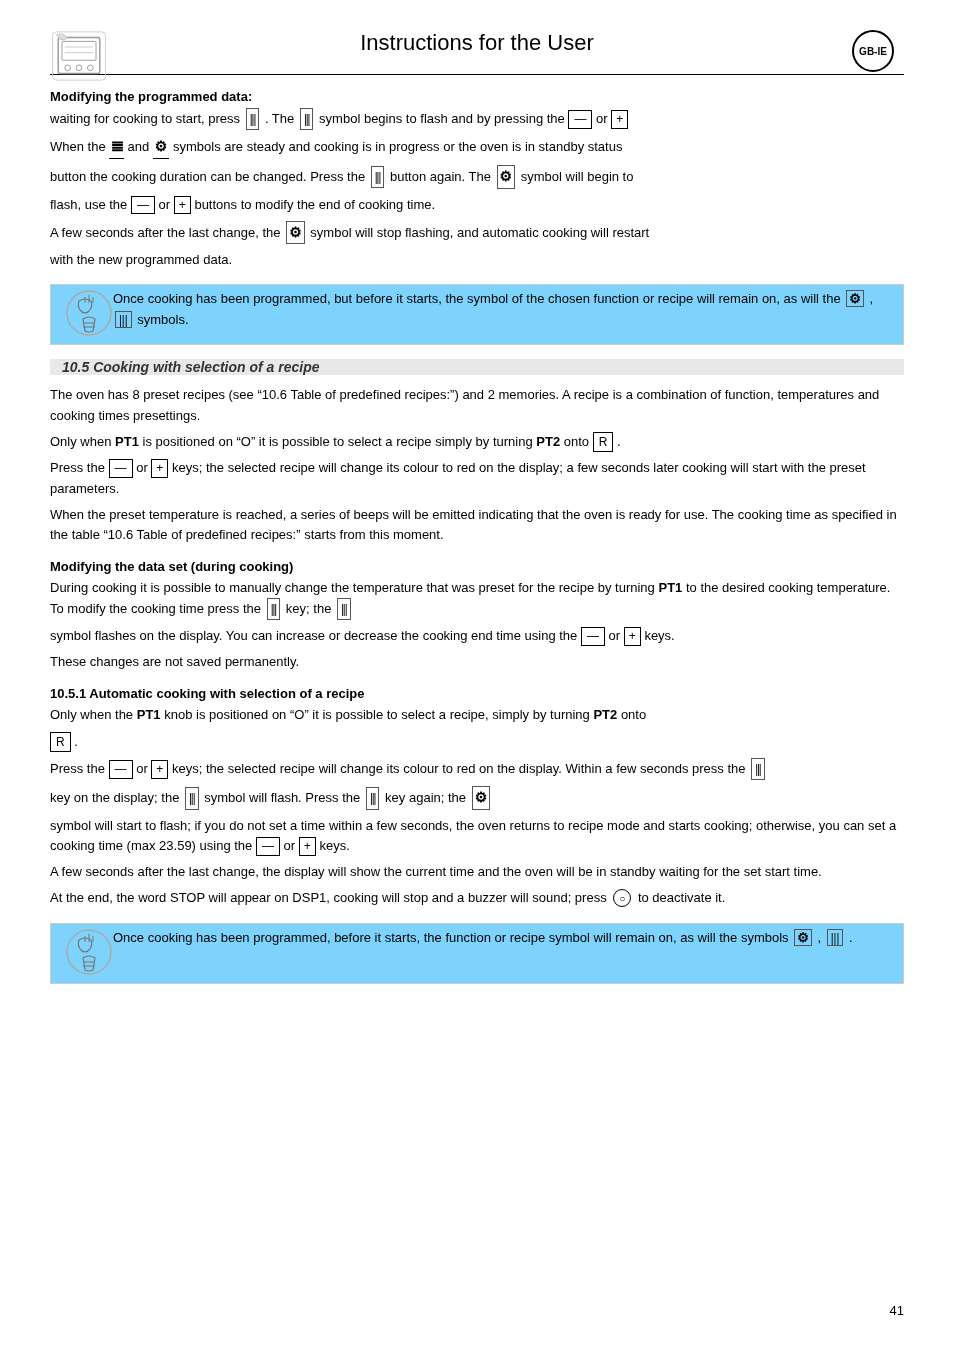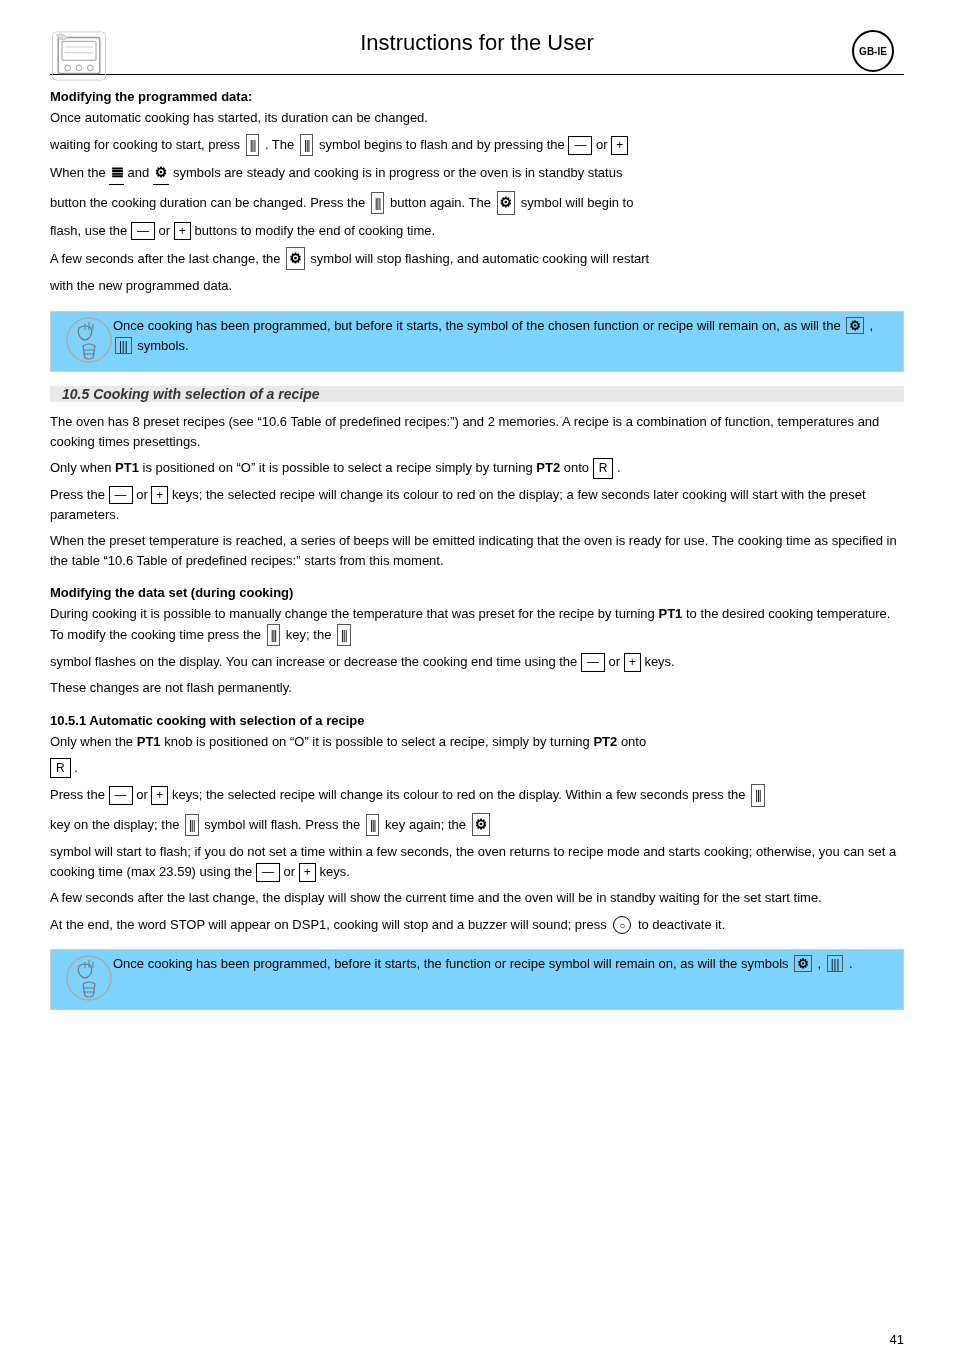--- a/index.html
+++ b/index.html
@@ -134,21 +134,21 @@
       display: inline-block;
       border: 1px solid #000;
       padding: 0 5px;
       font-size: 12px;
       background: #fff;
     }
     .bold { font-weight: bold; }
     
     .page-number {
       position: absolute;
-      bottom: 4px;
+      bottom: 33px;
       right: 50px;
       font-size: 13px;
     }
     
     .logo-svg {
       width: 58px;
       height: 52px;
     }
     .note-svg {
       width: 48px;
@@ -179,21 +179,20 @@
       </svg>
     </div>
     <h1 class="header-title">Instructions for the User</h1>
     <div class="header-badge">GB-IE</div>
   </div>
 
   <hr class="divider">
 
   <div class="section">
     <div class="section-title">Modifying the programmed data:</div>
-    <p>Once automatic cooking has started, its duration can be changed.</p>
     <p>
       <span>waiting for cooking to start, press</span>
       <span class="sym-clock" style="font-size:13px; font-weight:bold; font-family:serif; border:1px solid #555; padding:0 3px; margin:0 2px;">|||</span>
       <span>. The</span>
       <span class="sym-clock" style="font-size:13px; font-weight:bold; font-family:serif; border:1px solid #555; padding:0 3px; margin:0 2px;">|||</span>
       <span>symbol begins to flash and by pressing the</span>
       <span class="btn-minus">—</span>
       <span>or</span>
       <span class="btn-plus">+</span>
     </p>
@@ -287,21 +286,21 @@
       <span>key; the</span>
       <span class="sym-clock" style="font-size:13px; font-weight:bold; font-family:serif; border:1px solid #555; padding:0 3px; margin:0 2px;">|||</span>
     </p>
     <p>
       <span>symbol flashes on the display. You can increase or decrease the cooking end time using the</span>
       <span class="btn-minus">—</span>
       <span>or</span>
       <span class="btn-plus">+</span>
       <span>keys.</span>
     </p>
-    <p>These changes are not flash permanently.</p>
+    <p>These changes are not saved permanently.</p>
   </div>
 
   <div class="section">
     <div class="section-subtitle">10.5.1 Automatic cooking with selection of a recipe</div>
     <p>
       <span>Only when the</span>
       <span class="bold">PT1</span>
       <span>knob is positioned on “O” it is possible to select a recipe, simply by turning</span>
       <span class="bold">PT2</span>
       <span>onto</span>

